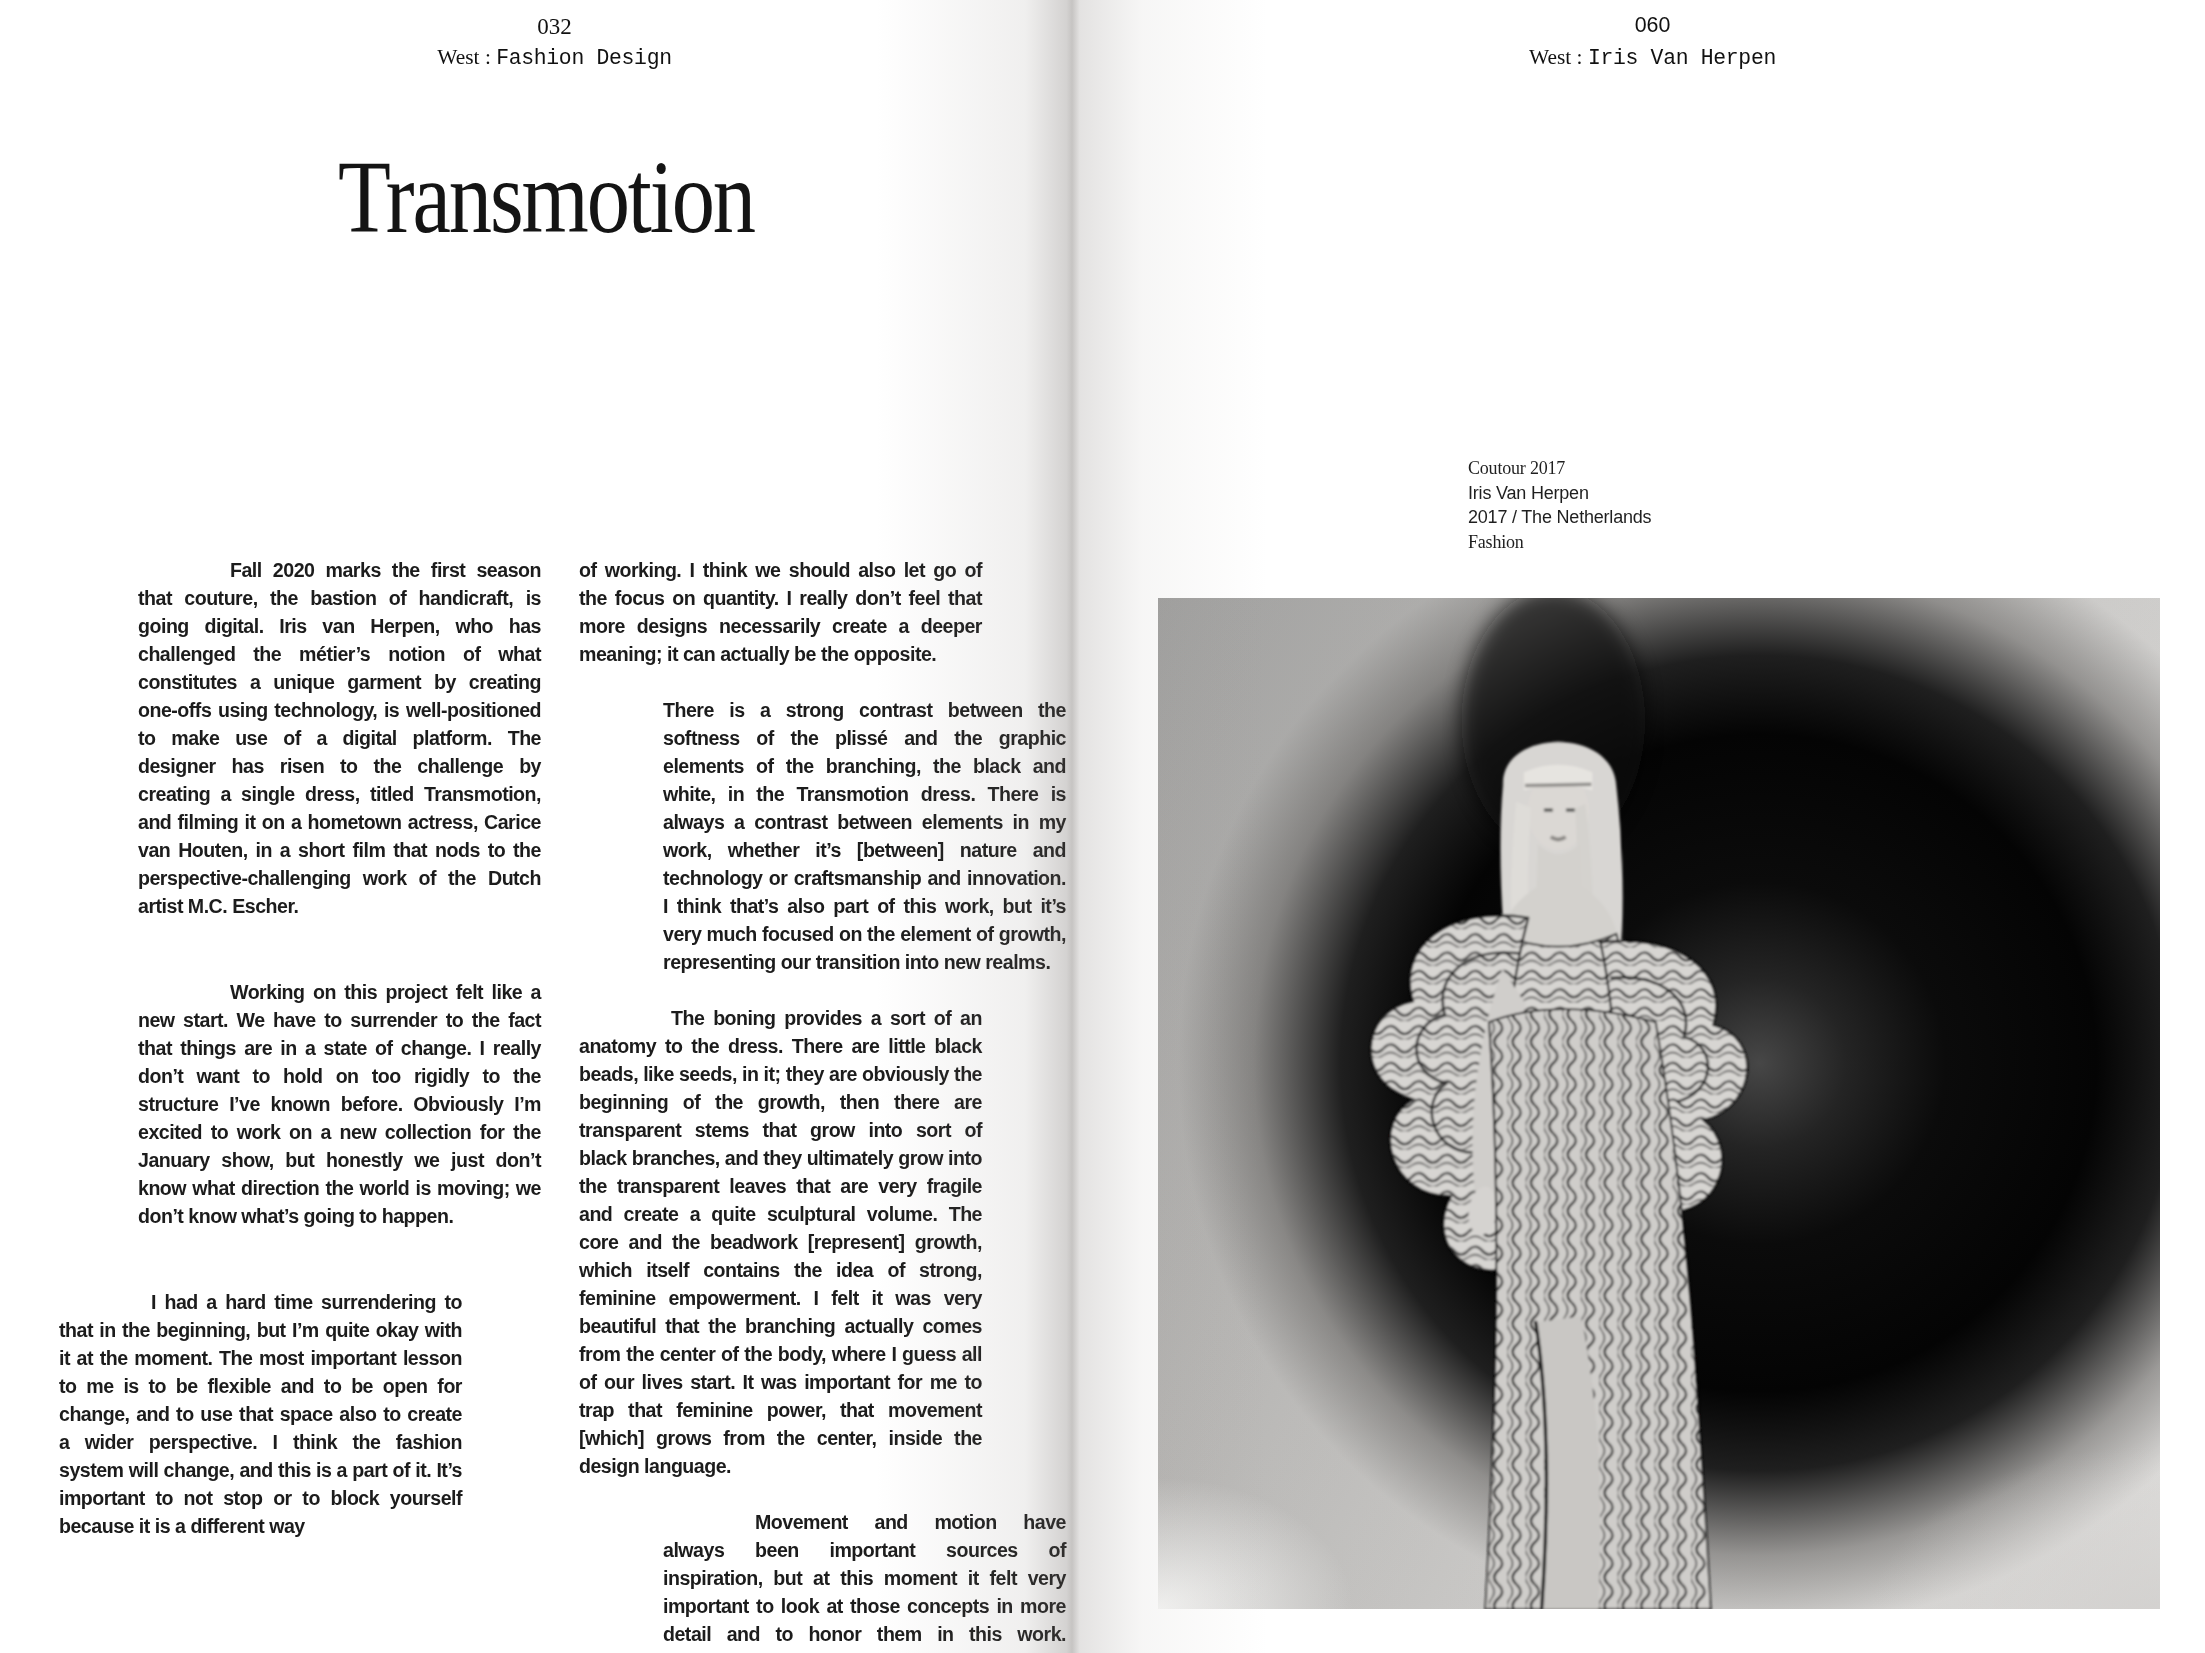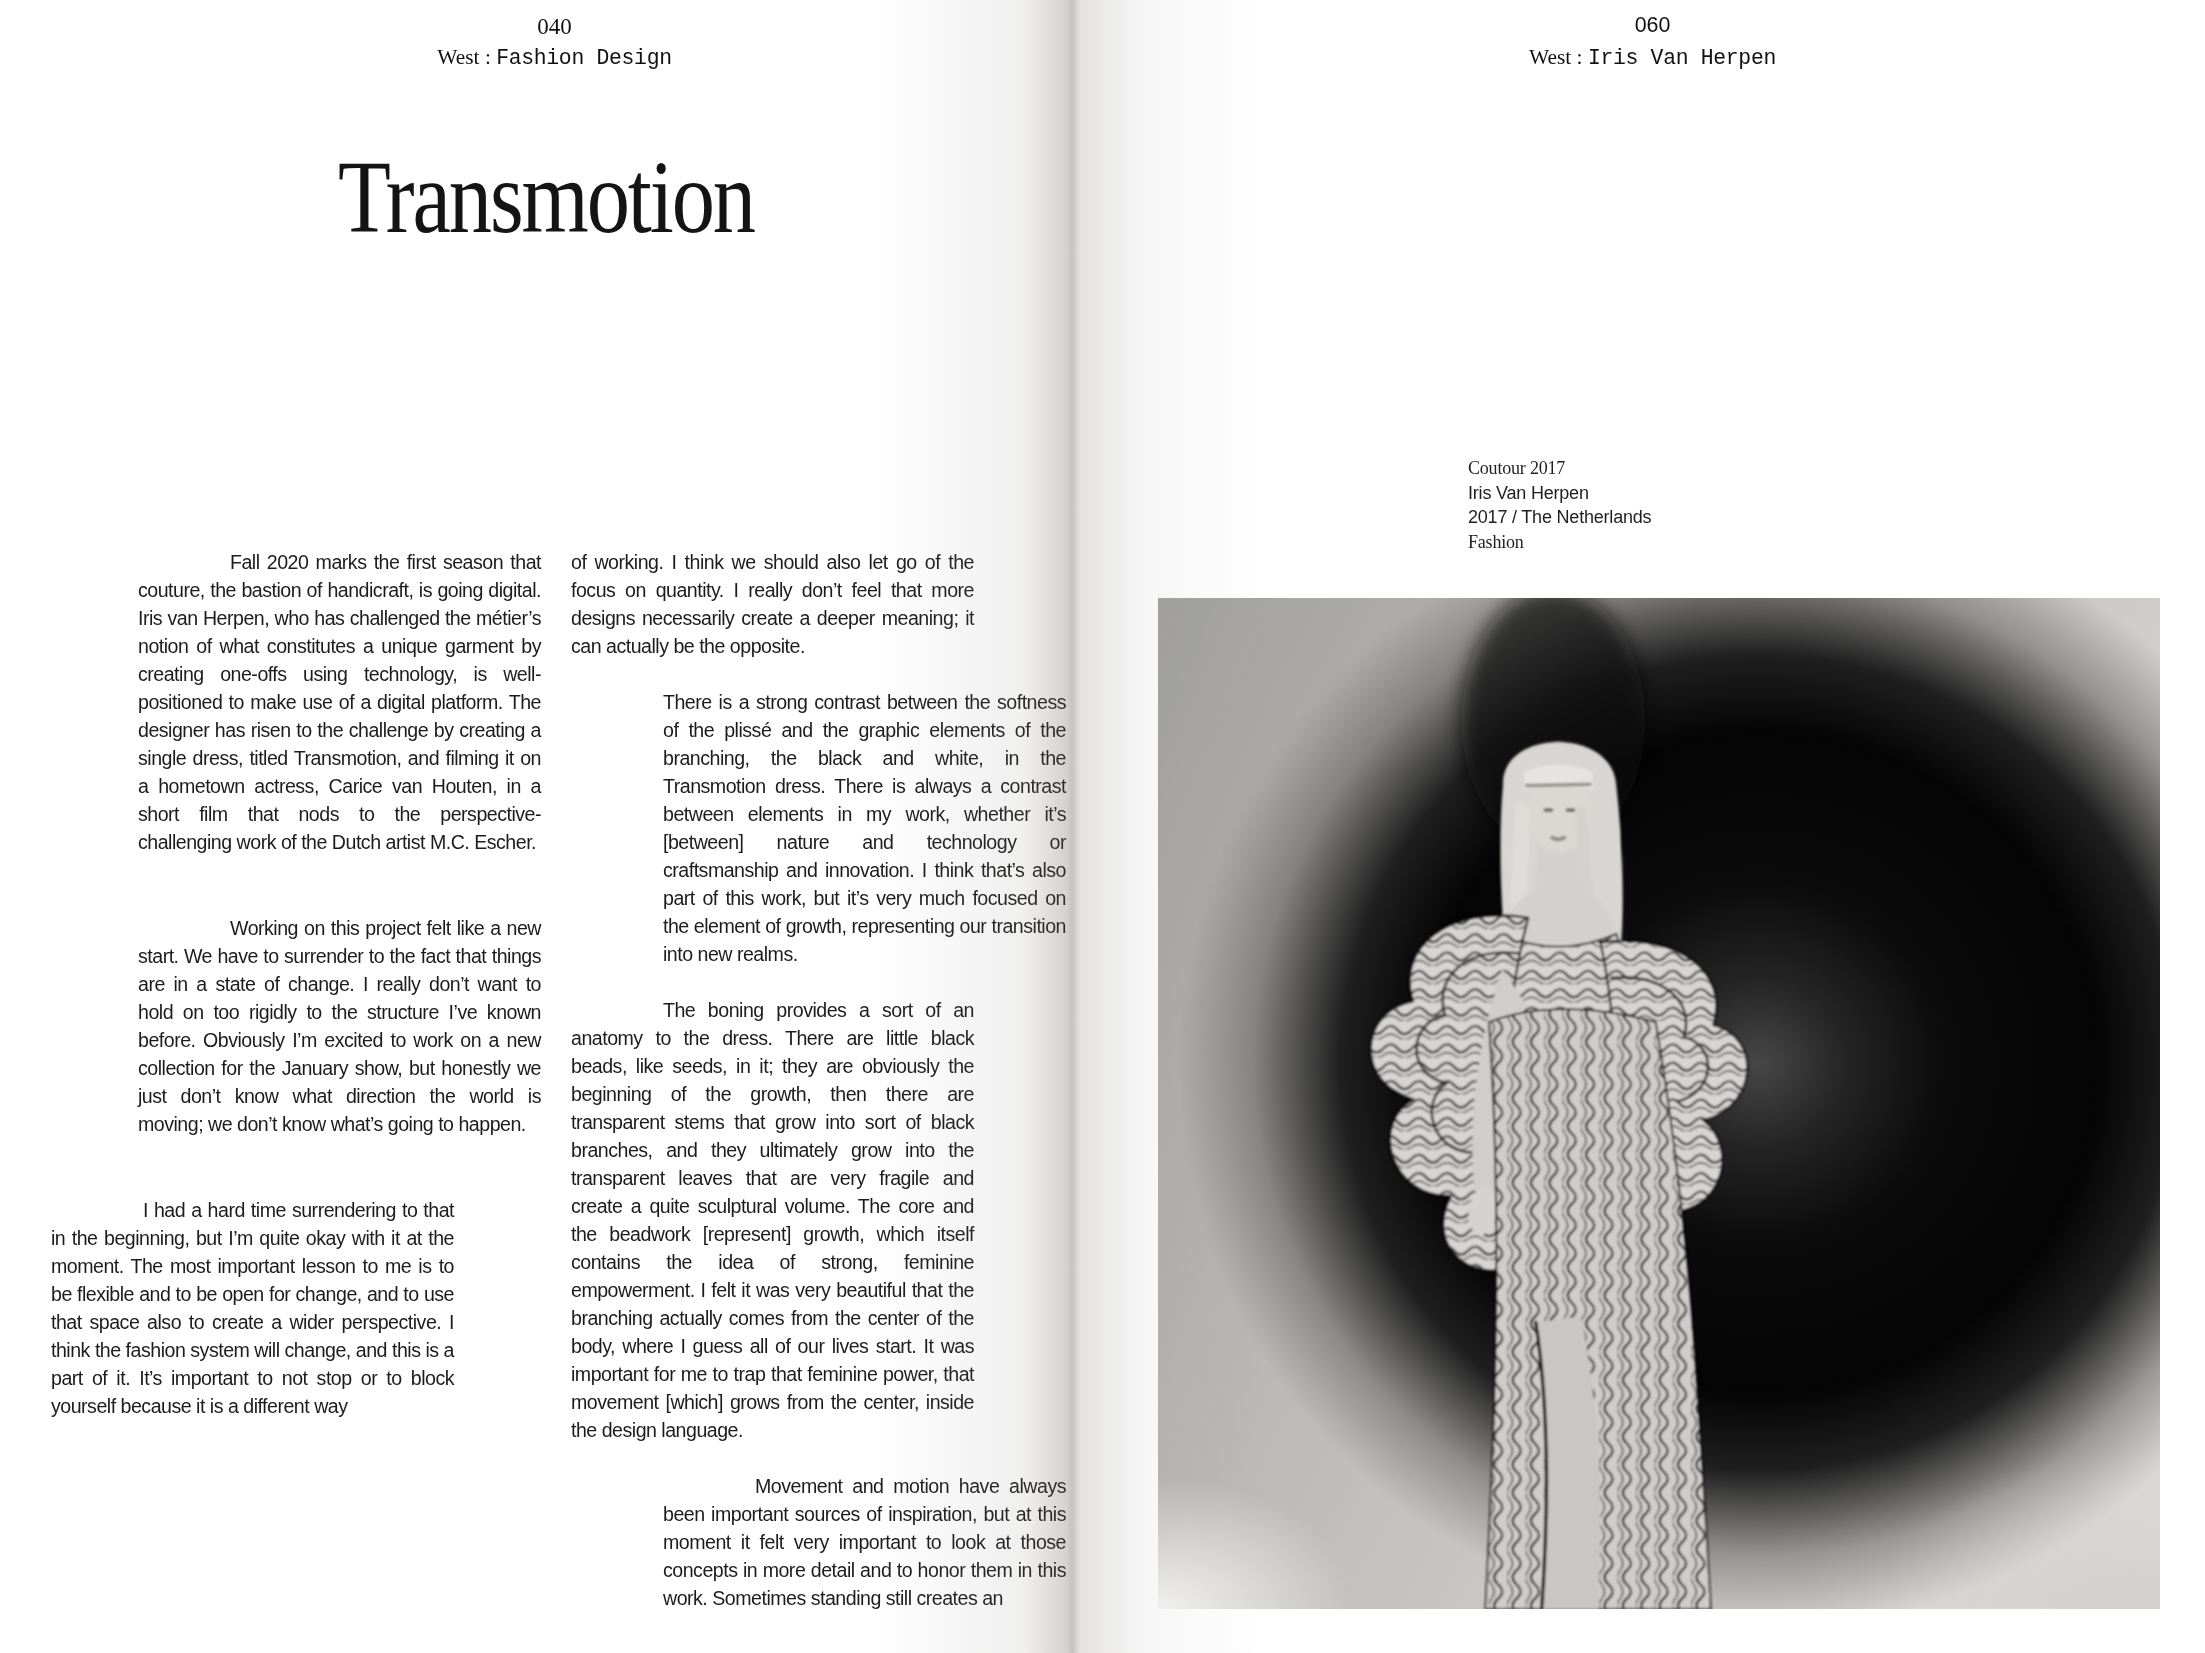--- a/index.html
+++ b/index.html
@@ -27,21 +27,21 @@
     transform:scaleX(0.84); transform-origin:left top;
     white-space:nowrap;
   }
 
   
   .col {
     position:absolute; top:544px;
     font-size:19.6px; line-height:28px; letter-spacing:-0.5px;
     text-align:justify; color:#1c1c1c;
   }
-  .col p { width:403px; margin:4px; }
+  .col p { width:403px; margin:12px;font-weight:bold; }
   .col-1 { left:47px;  width:496px; }
   .col-2 { left:567px; width:502px; }
   .col-1 p { margin-bottom:58px; }
   .col-2 p { margin-bottom:28px; }
   .col p:last-child { margin-bottom:0; }
   .shift-1 { margin-left:91px !important; }
   .shift-2 { margin-left:96px !important; }
   .ind { text-indent:92px; }
 
   
@@ -78,21 +78,21 @@
       linear-gradient(118deg, #9f9f9e 0%, #b9b8b6 30%, #d3d2d0 62%, #e7e6e4 100%);
   }
   .photo svg { position:absolute; left:0; top:0; width:100%; height:100%; }
 </style>
 </head>
 <body>
 
 <div class="spread">
 
   <div class="pagehead ph-left">
-    <div class="pageno">040</div>
+    <div class="pageno">032</div>
     <div class="section">
       <span>West :</span>
       <span class="name">Fashion Design</span>
     </div>
   </div>
 
   <div class="pagehead ph-right">
     <div class="pageno sans">060</div>
     <div class="section">
       <span>West :</span>

